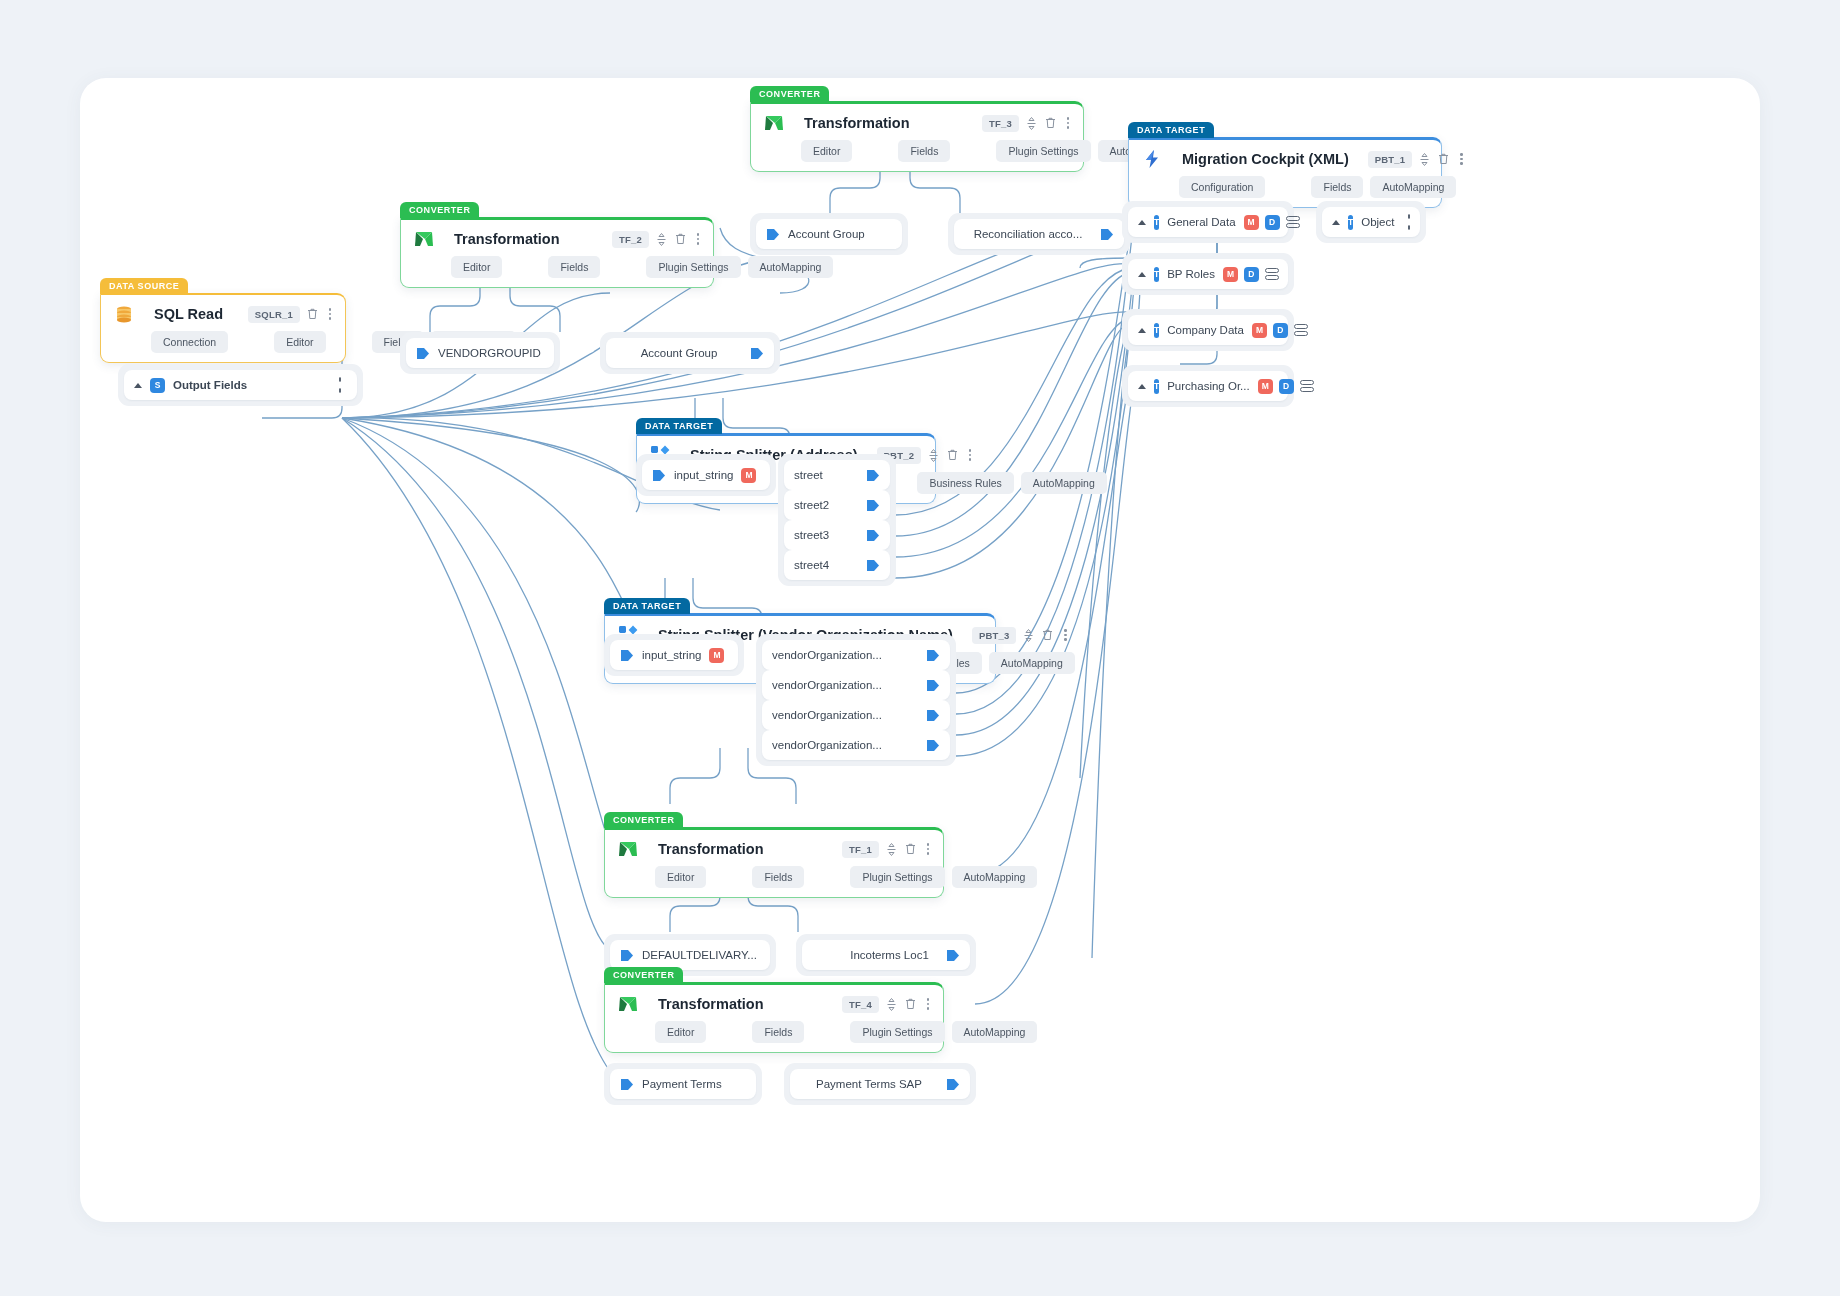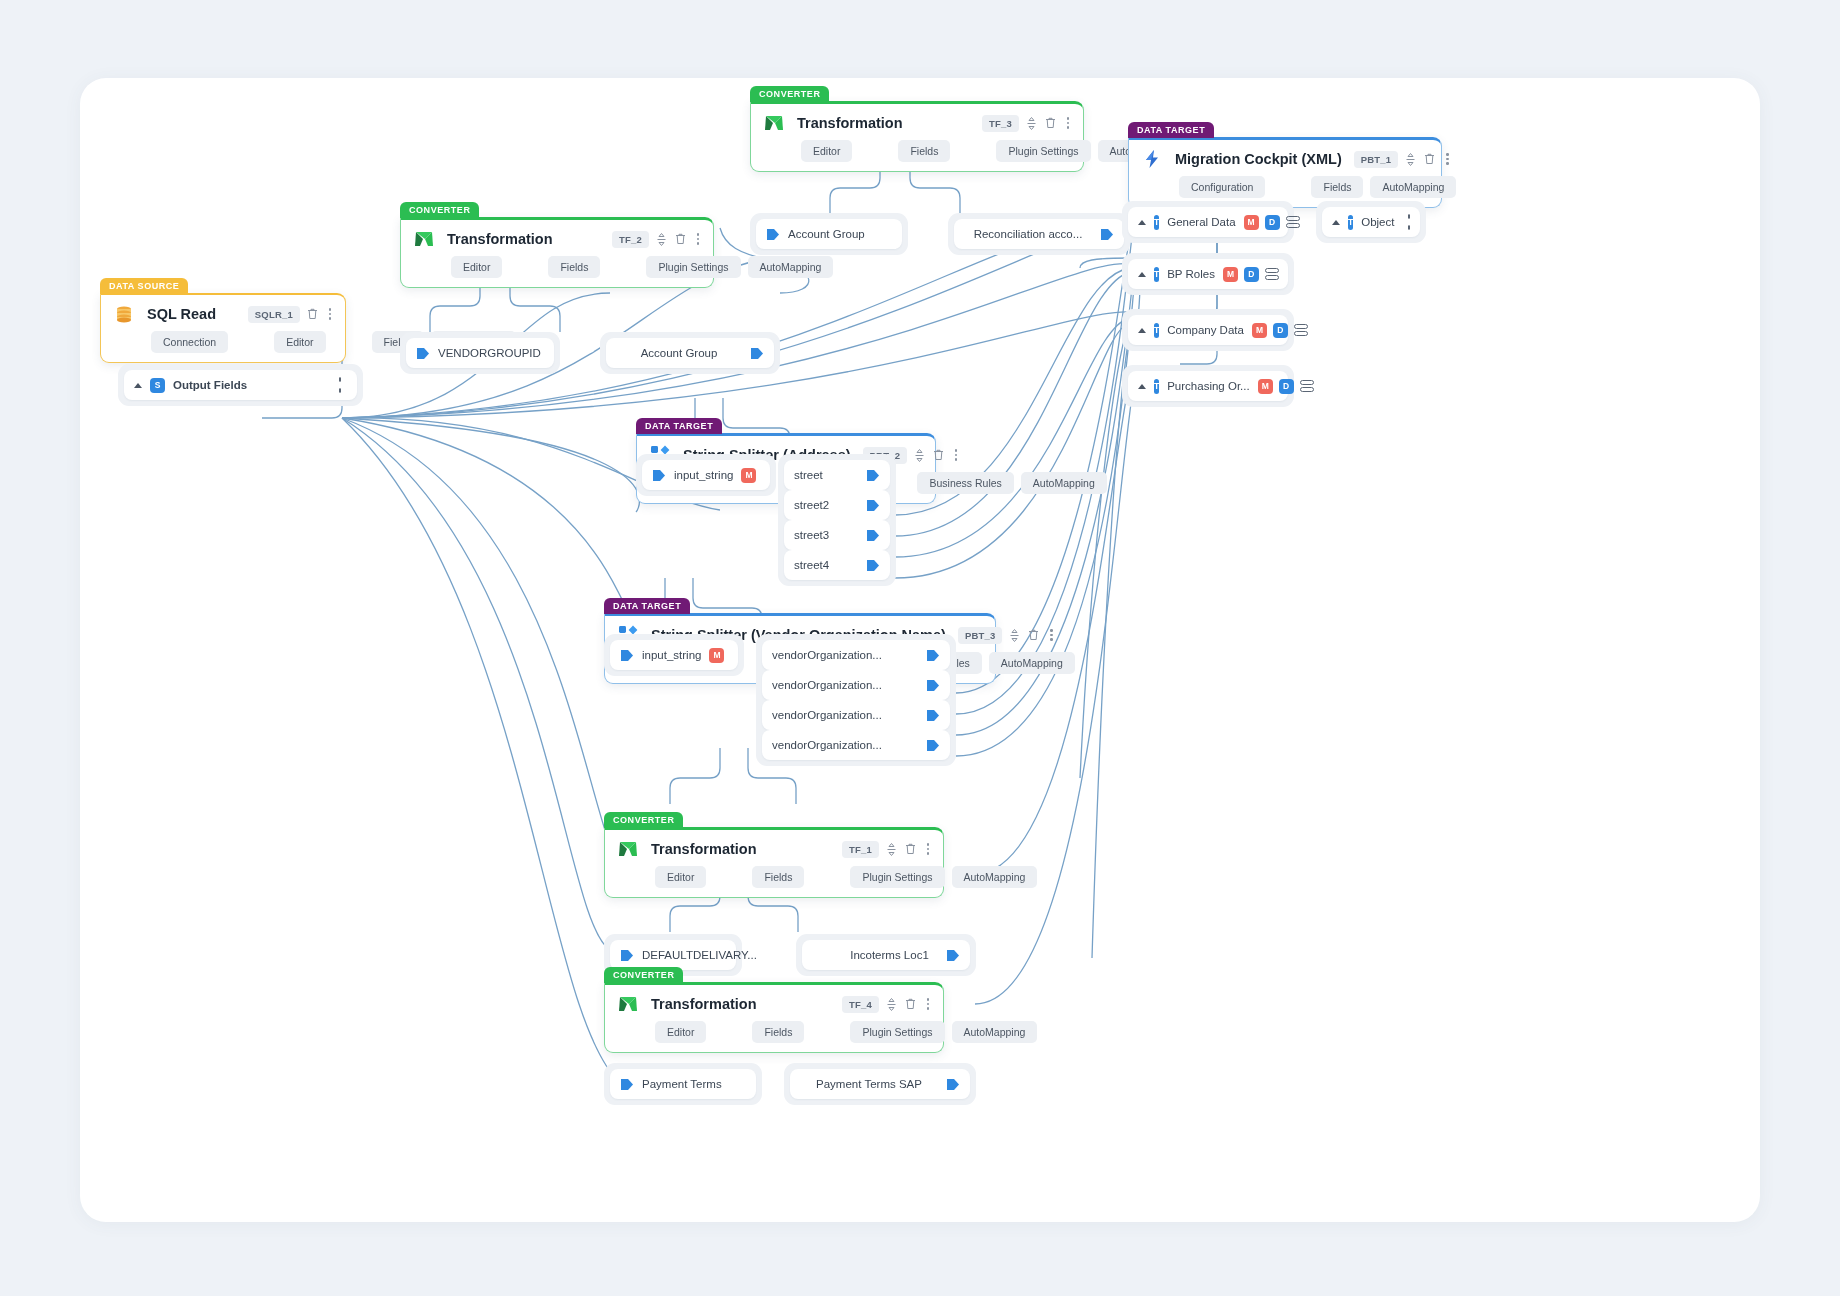--- a/index.html
+++ b/index.html
@@ -30,24 +30,24 @@
   .node .body{
     background:#fff; border-radius:0 9px 9px 9px;
     border:1px solid #d8e0e8;
     box-shadow:0 3px 10px rgba(60,80,110,.10);
     padding:0;
   }
   .node.src .tag{ background:#f5bd3a; }
   .node.src .body{ border-color:#f3c556; border-top:2px solid #f5bd3a; border-radius:0 9px 9px 9px;}
   .node.cnv .tag{ background:#2bbd52; }
   .node.cnv .body{ border-color:#7fd79a; border-top:3px solid #2bbd52; }
-  .node.tgt .tag{ background:#701a75; }
+  .node.tgt .tag{ background:#0369a1; }
   .node.tgt .body{ border-color:#8fbfe9; border-top:3px solid #3c8dde; }
 
-  .node .hdr{ display:flex; align-items:center; padding:8px 10px 6px 12px; gap:12px; }
+  .node .hdr{ display:flex; align-items:center; padding:8px 10px 6px 12px; gap:19px; }
   .node .title{ font-size:14.5px; font-weight:700; color:#1d2733; white-space:nowrap; }
   .node .hdr-right{ margin-left:auto; display:flex; align-items:center; gap:6px; }
   .chip{
     background:#eceff3; color:#5b6675; font-size:9.5px; font-weight:600;
     padding:3px 7px; border-radius:4px; letter-spacing:.2px;
   }
   .ico{ width:13px; height:14px; color:#8a93a0; display:flex; align-items:center; justify-content:center; }
   .ico svg{ display:block; }
   .dots{ width:10px; display:flex; flex-direction:column; align-items:center; gap:2px; }
   .dots i{ width:2.5px; height:2.5px; background:#8a93a0; border-radius:50%; display:block; }
@@ -660,21 +660,21 @@
           <span class="tab">Editor</span>
           <span class="tab">Fields</span>
           <span class="tab">Plugin Settings</span>
           <span class="tab right">AutoMapping</span>
         </div>
       </div>
     </div>
 
     <div class="pillwrap" style="left:524px; top:726px; width:0; height:0; opacity:0;"></div>
 
-    <div class="pillwrap" style="left:524px; top:856px; width:138px;">
+    <div class="pillwrap" style="left:524px; top:856px; width:172px;">
       <div class="pill">
         <span class="plug">
           <svg width="14" height="15" viewBox="0 0 14 15">
               <path d="M1 2 h7 l5 5.5 l-5 5.5 h-7 z" fill="#2f88e0"></path>
             </svg>
         </span>
         <span class="lbl">DEFAULTDELIVARY...</span>
       </div>
     </div>
 

